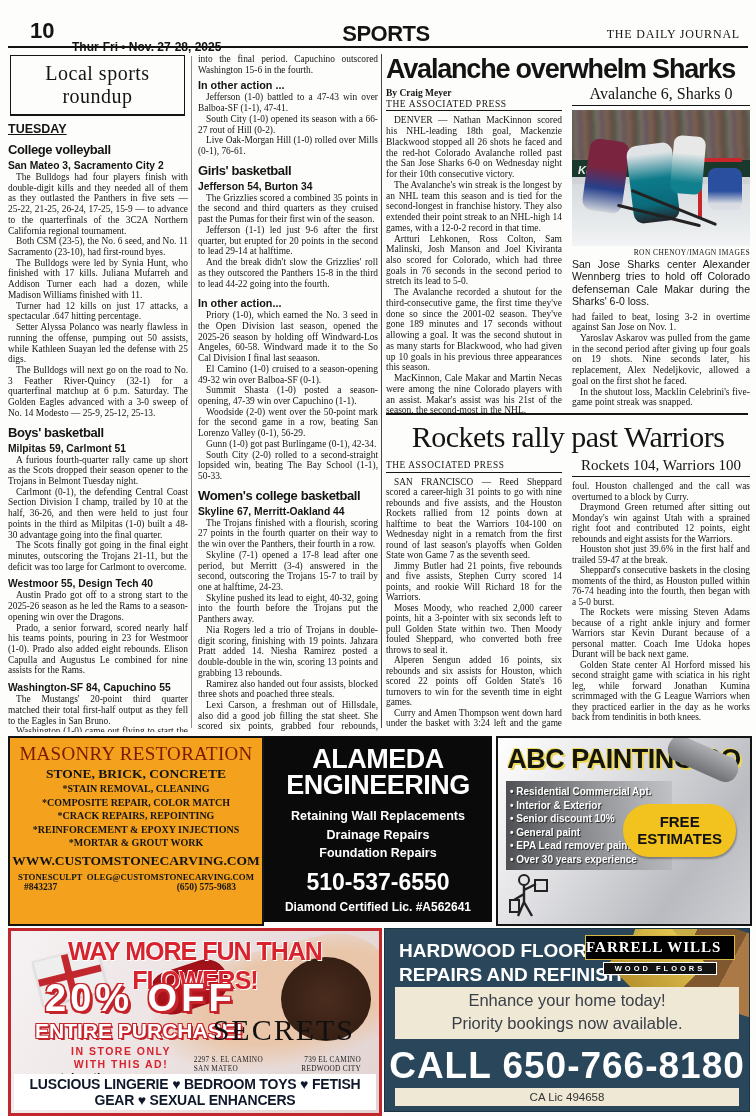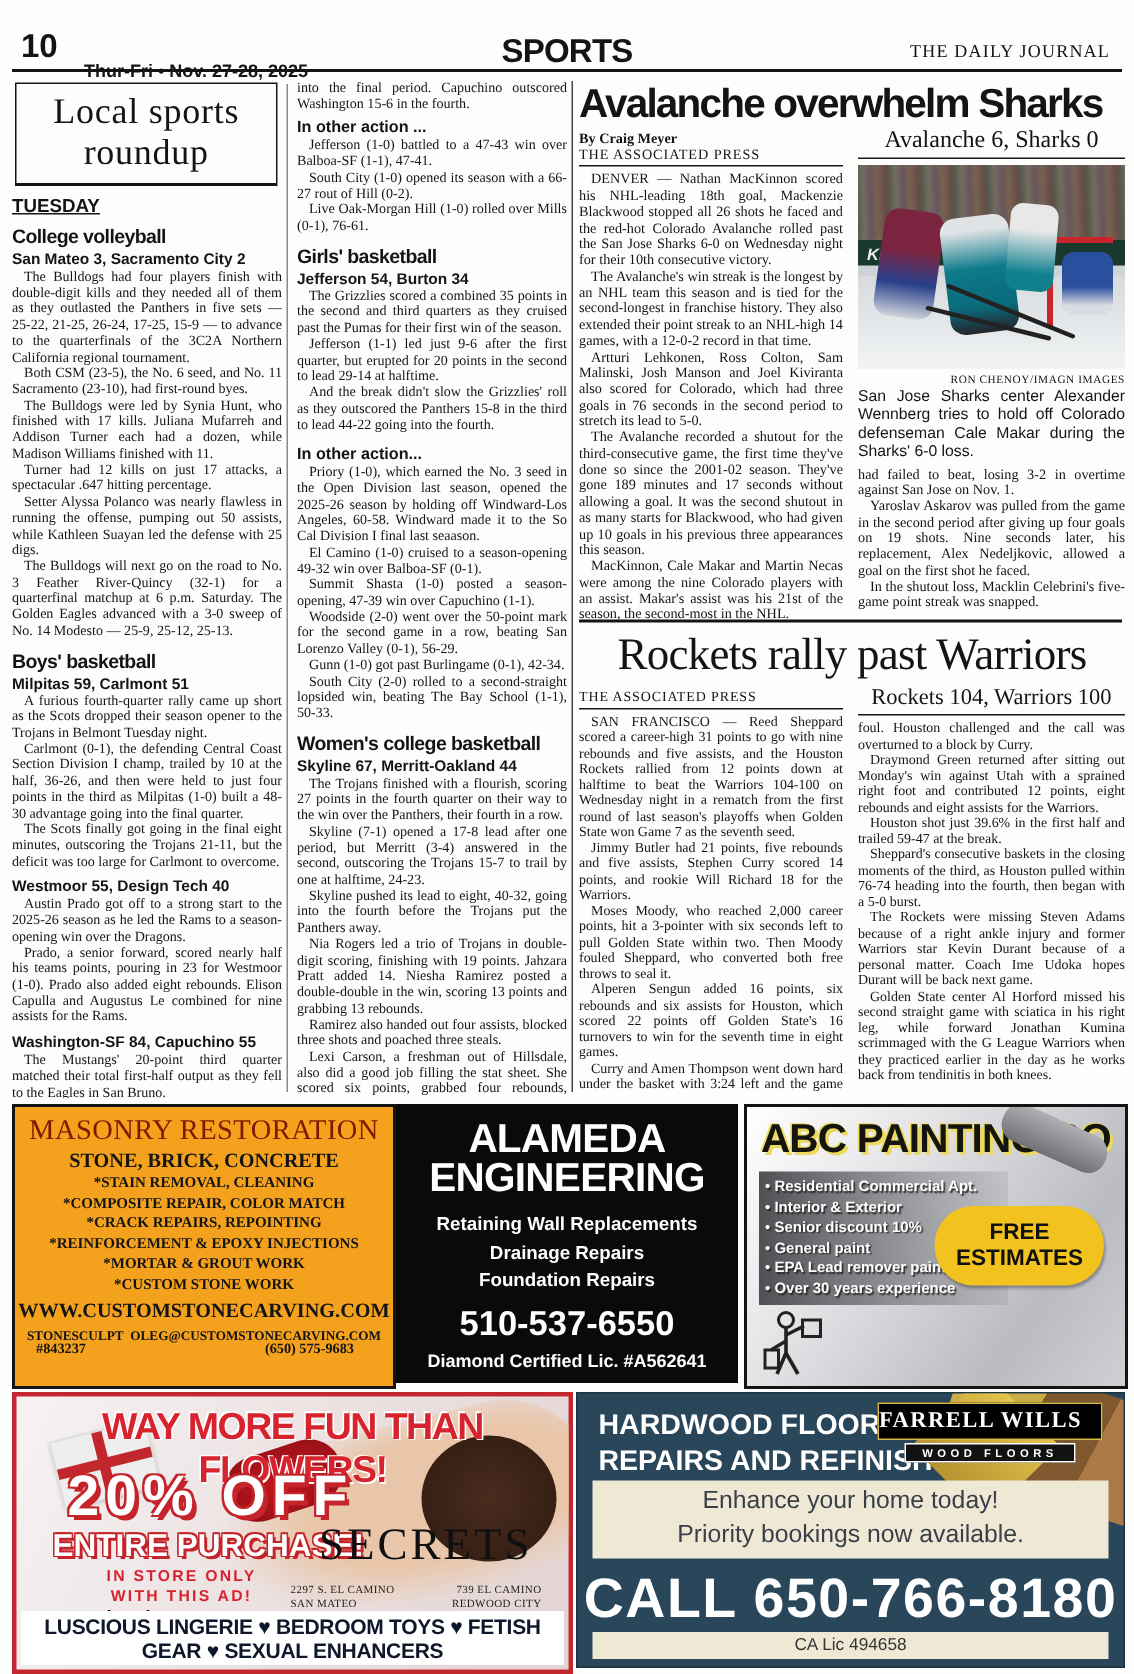--- a/index.html
+++ b/index.html
@@ -1,36 +1,36 @@
 <!DOCTYPE html>
 <html><head>
 <meta charset="utf-8">
 <style>
   html,body{margin:0;padding:0;background:#9a9a9a;}
   .page{position:relative;width:756px;height:1116px;background:#fdfdfb;margin:0 auto;overflow:hidden;
         font-family:"Liberation Serif",serif;color:#141414;}
-  .abs{position:absolute;}
+  .abs{position:absolute;margin-left:16px;}
   .rule{position:absolute;background:#141414;}
   .vrule{position:absolute;background:#8a8a8a;width:1px;}
 
   
   .pagenum{left:14px;top:18px;font:bold 22px "Liberation Sans",sans-serif;}
   .hdr-date{left:56px;top:40px;font:bold 12px "Liberation Sans",sans-serif;}
   .hdr-section{left:0;right:0;top:21px;text-align:center;font:bold 22px "Liberation Sans",sans-serif;letter-spacing:-.5px;}
   .hdr-pub{right:16px;top:27px;font:12px "Liberation Serif",serif;letter-spacing:.8px;}
 
   
   .col{position:absolute;overflow:hidden;}
   .roundup p{margin:0;font-size:9.4px;line-height:1.14;text-align:justify;text-indent:8px;}
   .atext p{margin:0;font-size:9.5px;line-height:1.13;text-align:justify;text-indent:8px;}
   .rtext p{margin:0;font-size:9.3px;line-height:1.13;text-align:justify;text-indent:8px;}
   .cont p:first-child{text-indent:0;}
 
   .roundup-title-box{margin:1px 3px 6px 2px;border:1.5px solid #141414;border-bottom-width:2.5px;
-      padding:6px 0;text-align:center;font-size:24px;letter-spacing:.5px;}
+      padding:6px 0;text-align:center;font-size:20px;letter-spacing:.5px;}
   .day{font:bold 12.5px "Liberation Sans",sans-serif;text-decoration:underline;margin:2px 0 4px;}
   .sec-h{font-family:"Liberation Sans",sans-serif;font-weight:bold;font-size:13px;letter-spacing:-.4px;margin:6px 0 1px;}
   .game-h{font-family:"Liberation Sans",sans-serif;font-weight:bold;font-size:10.3px;margin:3px 0 1px;}
   .other-h{font-family:"Liberation Sans",sans-serif;font-weight:bold;font-size:10.8px;margin:4px 0 1px;}
 
   
   .a-head{position:absolute;left:0;top:0;width:100%;font:bold 27px "Liberation Sans",sans-serif;letter-spacing:-1.2px;}
   .byline{font-weight:bold;font-size:10.5px;margin:0;}
   .source{font-size:8px;letter-spacing:.6px;margin:0 0 2px;}
   .thinrule{height:1px;background:#141414;margin:1px 0 4px;}
@@ -298,21 +298,20 @@
 
   <section class="col ad-masonry">
     <div class="mas-title">MASONRY RESTORATION</div>
     <div class="mas-sub">STONE, BRICK, CONCRETE</div>
     <div class="mas-services">
         <p>*STAIN REMOVAL, CLEANING</p>
         <p>*COMPOSITE REPAIR, COLOR MATCH</p>
         <p>*CRACK REPAIRS, REPOINTING</p>
         <p>*REINFORCEMENT &amp; EPOXY INJECTIONS</p>
         <p>*MORTAR &amp; GROUT WORK</p>
-        <p>*CUSTOM STONE WORK</p>
       </div>
     <div class="mas-web">WWW.CUSTOMSTONECARVING.COM</div>
     <div class="mas-row">
       <span>STONESCULPT</span>
       <span>OLEG@CUSTOMSTONECARVING.COM</span>
     </div>
     <div class="mas-row2">
       <span>#843237</span>
       <span>(650) 575-9683</span>
     </div>

